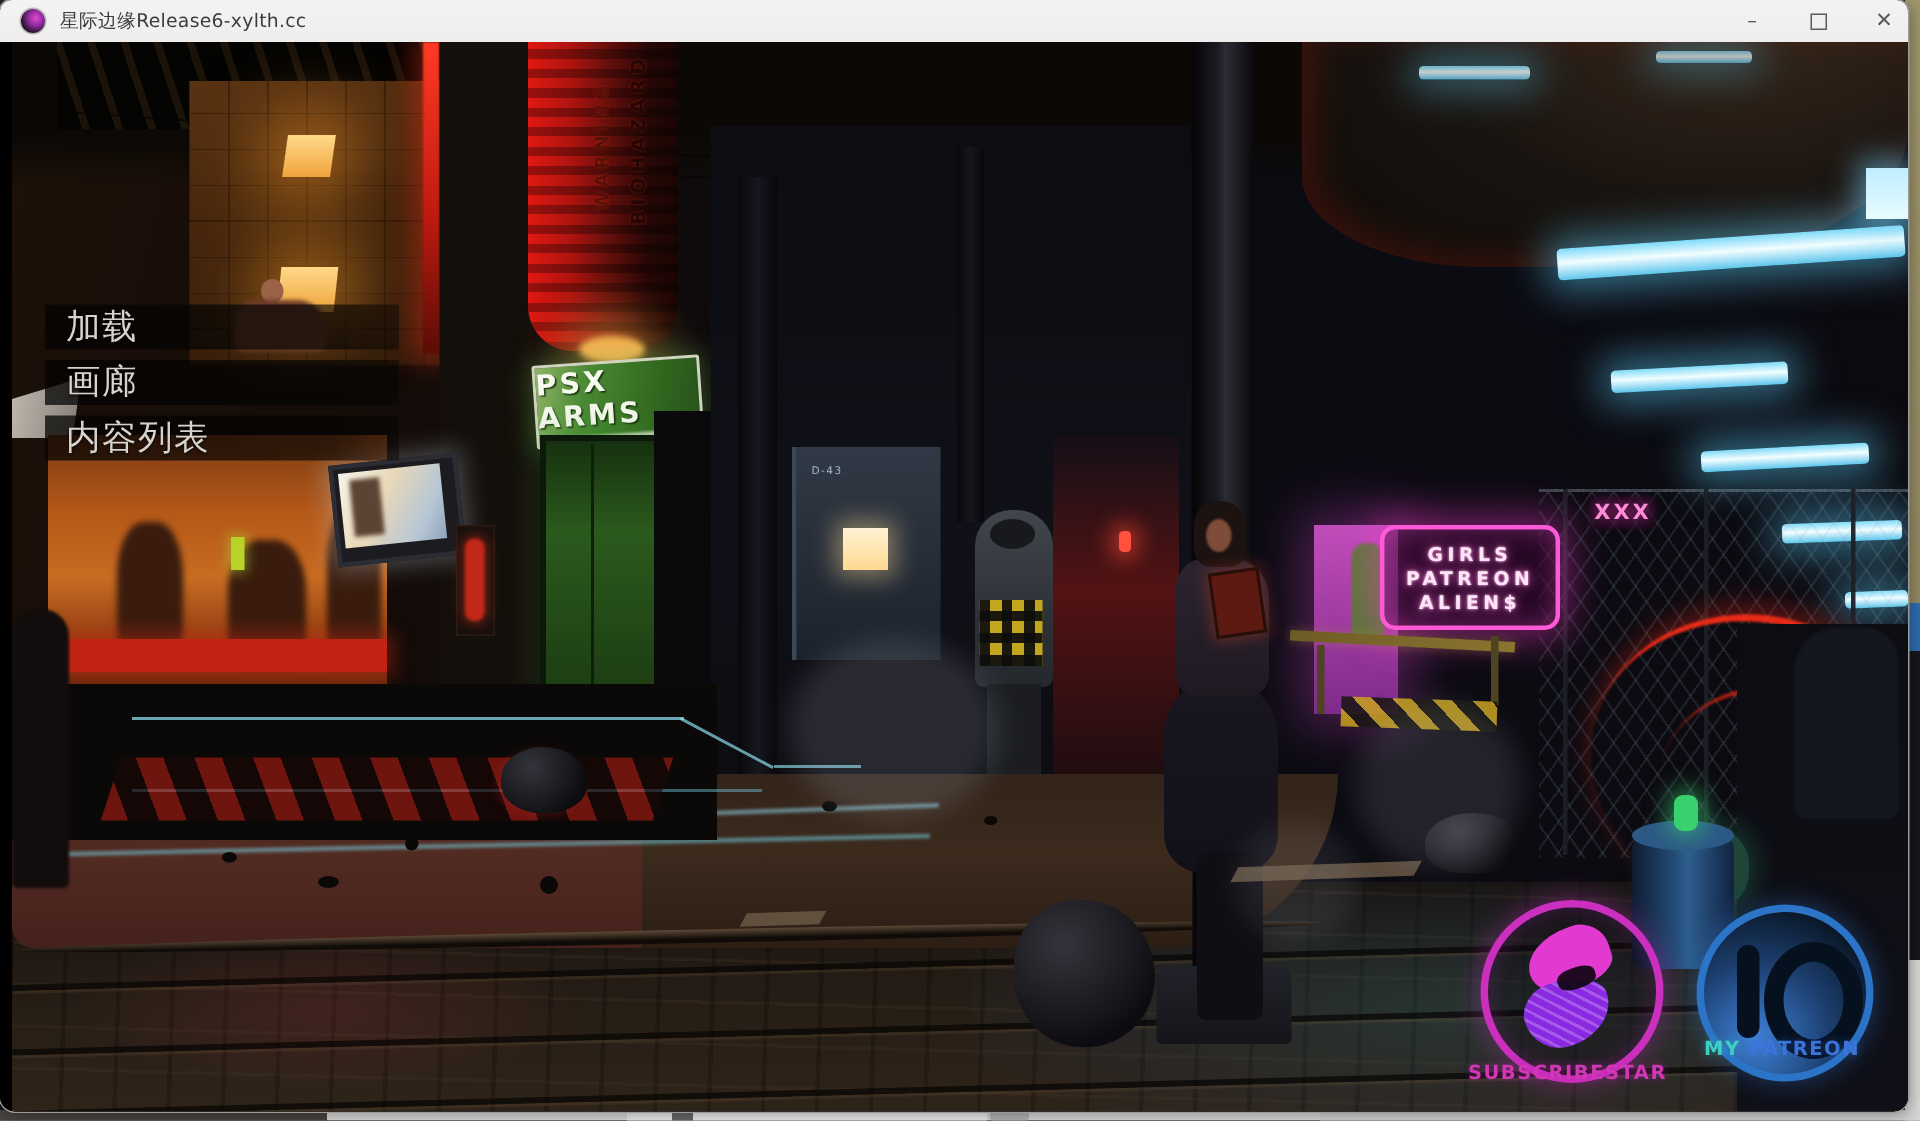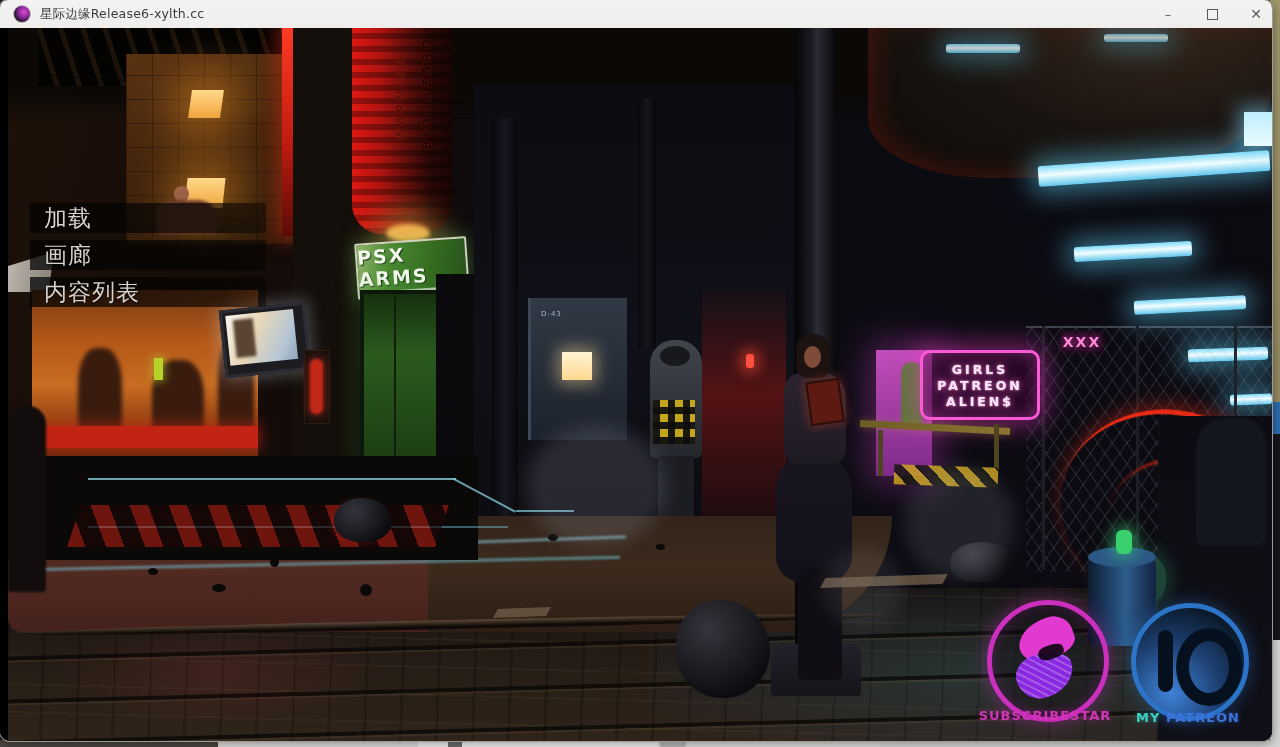--- a/index.html
+++ b/index.html
@@ -247,21 +247,21 @@
   .ss-notch{position:absolute;left:46px;top:40px;width:26px;height:14px;background:rgba(12,4,14,.9);
     border-radius:40%;transform:rotate(-18deg);}
   .ss-label{left:962px;top:680px;width:150px;text-align:center;font-size:13px;font-weight:bold;
     letter-spacing:1px;color:#cf37b4;text-shadow:0 0 6px rgba(190,40,170,.5);}
   .pat-circle{left:1123px;top:575px;width:108px;height:108px;border-radius:50%;
     border:5px solid #2b74c8;background:radial-gradient(circle at 32% 78%,#3f82d8 0%,#1c3e6e 45%,#0a1828 80%);
     box-shadow:0 0 16px 2px rgba(50,120,210,.35);}
   .pat-bar{position:absolute;left:22px;top:22px;width:15px;height:62px;border-radius:8px;background:#06111f;}
   .pat-ring{position:absolute;left:40px;top:20px;width:40px;height:52px;border-radius:50%;
     border:13px solid #06111f;}
-  .pat-label{left:1118px;top:682px;width:124px;text-align:center;font-size:13px;font-weight:bold;letter-spacing:1px;}
+  .pat-label{left:1118px;top:664px;width:124px;text-align:center;font-size:13px;font-weight:bold;letter-spacing:1px;}
   .pat-my{color:#3ecfc4;text-shadow:0 0 6px rgba(50,200,190,.5);}
   .pat-rest{color:#3b74dc;text-shadow:0 0 6px rgba(60,110,220,.5);}
 </style>
 </head>
 <body>
 
 <div id="desktop">
   <div class="abs desk-right-tan"></div>
   <div class="abs desk-right-blue"></div>
   <div class="abs desk-right-dark"></div>

